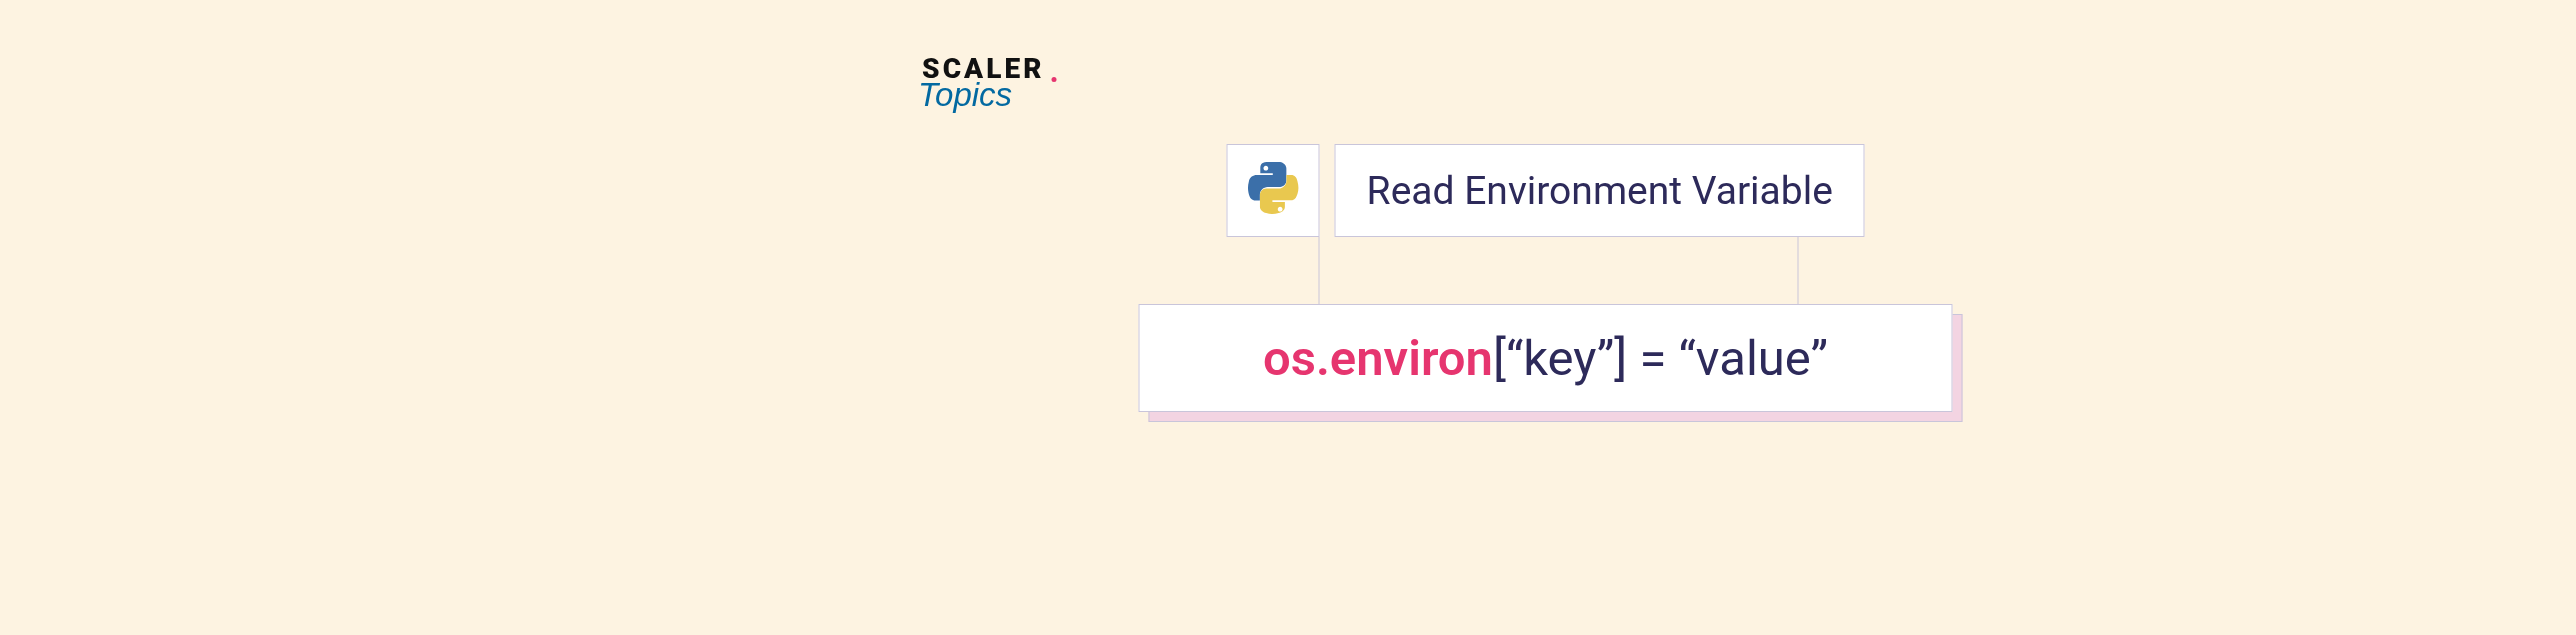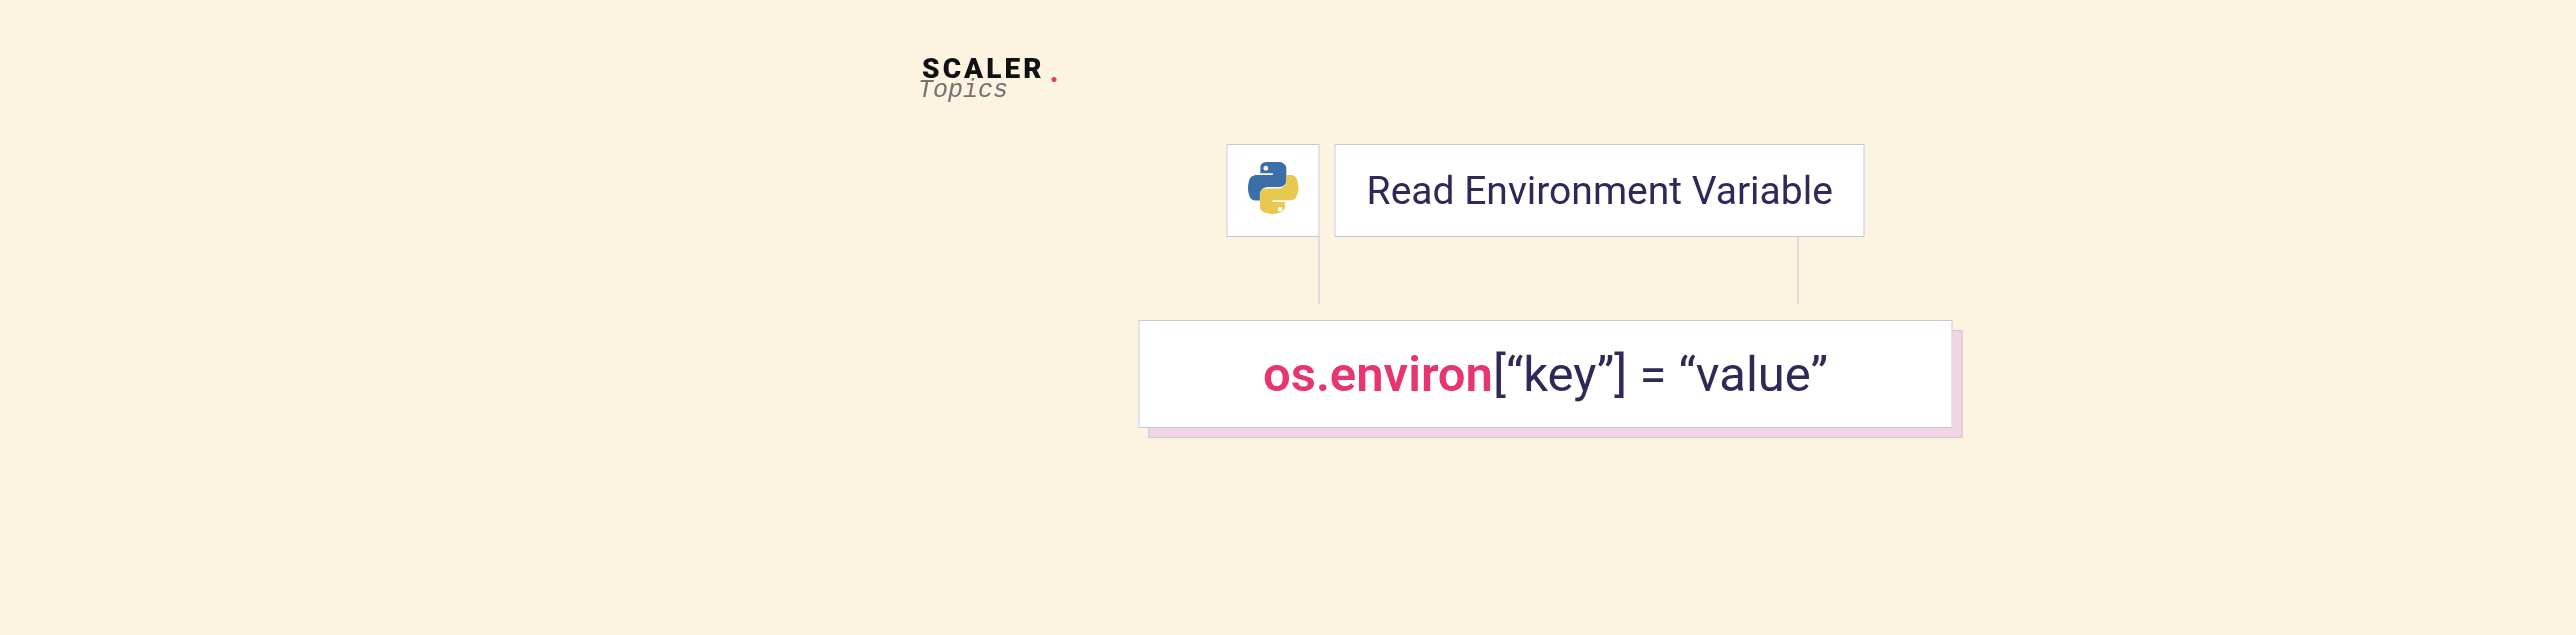--- a/index.html
+++ b/index.html
@@ -35,23 +35,23 @@
   .logo-dot {
     width: 5.2px;
     height: 5.2px;
     background: #e6356f;
     border-radius: 50%;
     position: absolute;
     top: 25px;
     left: 129px;
   }
   .logo-topics {
-    font-family: Liberation Mono, monospace;
-    font-size: 25px;
-    color: #737373;
+    font-family: Liberation Sans, sans-serif;
+    font-size: 33px;
+    color: #0369a1;
     margin-top: -9.3px;
     margin-left: -4.1px;
     font-style: italic;
   }
   .diagram {
     position: absolute;
     top: 144px;
     left: 50%;
     transform: translateX(-50%);
     width: 866px;
@@ -103,21 +103,21 @@
   }
   .conn-right {
     position: absolute;
     top: 0;
     right: 180px;
     height: 100%;
     border-left: 1.5px solid #c9c5da;
   }
   .code-wrap {
     position: relative;
-    margin: 16px auto;
+    margin: 0 auto;
     width: 814px;
   }
   .code-shadow {
     position: absolute;
     top: 10.3px;
     left: 10.3px;
     width: 100%;
     height: 108px;
     background: #f3d4e2;
     border: 1.5px solid #c9c5da;

